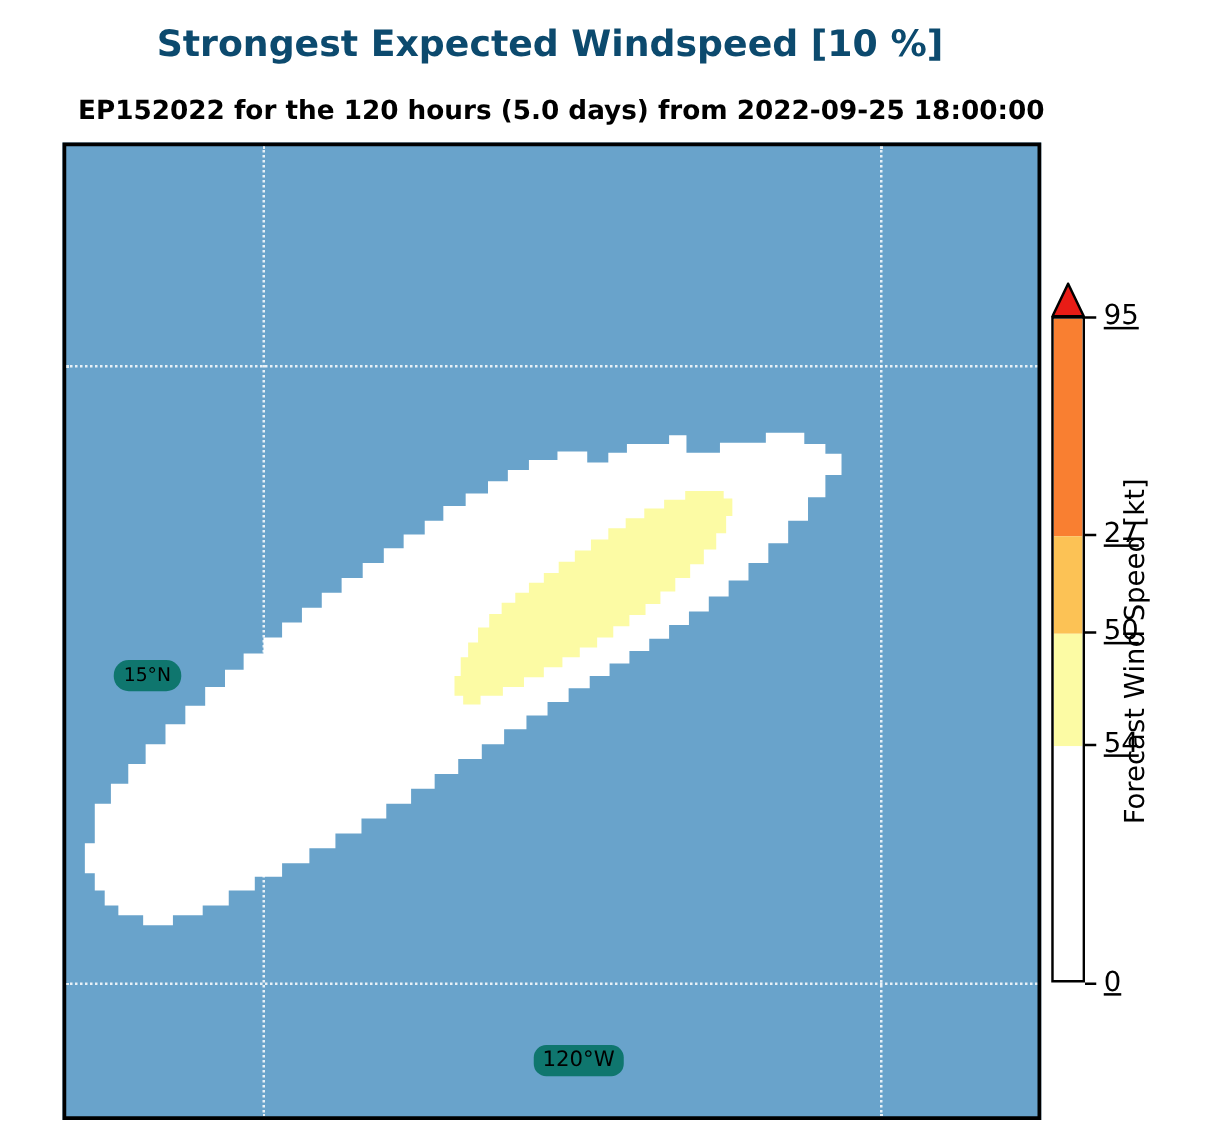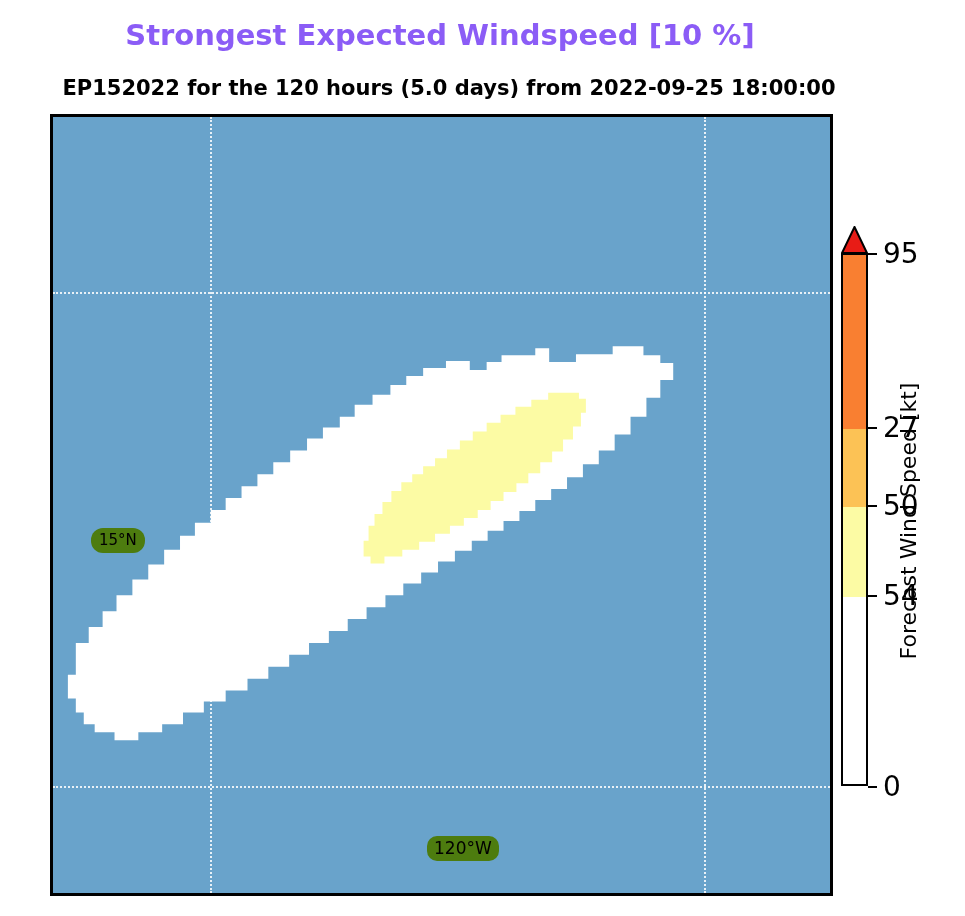--- a/index.html
+++ b/index.html
@@ -20,21 +20,21 @@
 
   
   #chart-title {
     position: absolute;
     left: 0;
     top: 18px;
     width: 880px;
     text-align: center;
     font-size: 29px;
     font-weight: bold;
-    color: #8b5cf6;
+    color: #0c4a6e;
     letter-spacing: 0px;
     white-space: nowrap;
   }
   #chart-subtitle {
     position: absolute;
     left: 0;
     top: 76px;
     width: 898px;
     text-align: center;
     font-size: 21px;
@@ -83,21 +83,21 @@
     position: absolute;
     left: 0;
     top: 0;
     width: 100%;
     height: 100%;
   }
 
   
   .grat-label {
     position: absolute;
-    background: #4d7c0f;
+    background: #0f766e;
     color: #000000;
     border-radius: 10px;
     padding: 3px 7px;
     white-space: nowrap;
     line-height: 1.1;
   }
   #label-lat-15n {
     left: 38px;
     top: 411px;
     font-size: 15px;
@@ -143,24 +143,25 @@
   .cb-tick {
     position: absolute;
     left: 27px;
     width: 9px;
     height: 0;
     border-top: 2px solid #000000;
   }
   .cb-ticklabel {
     position: absolute;
     left: 42px;
-    font-size: 28px;
+    font-size: 22px;
     color: #000000;
     white-space: nowrap;
     transform: translateY(-50%);
+    text-decoration: underline;
   }
   #colorbar-axis-label {
     position: absolute;
     left: 896px;
     top: 371px;
     width: 300px;
     font-size: 22px;
     color: #000000;
     white-space: nowrap;
     transform-origin: 0 0;

